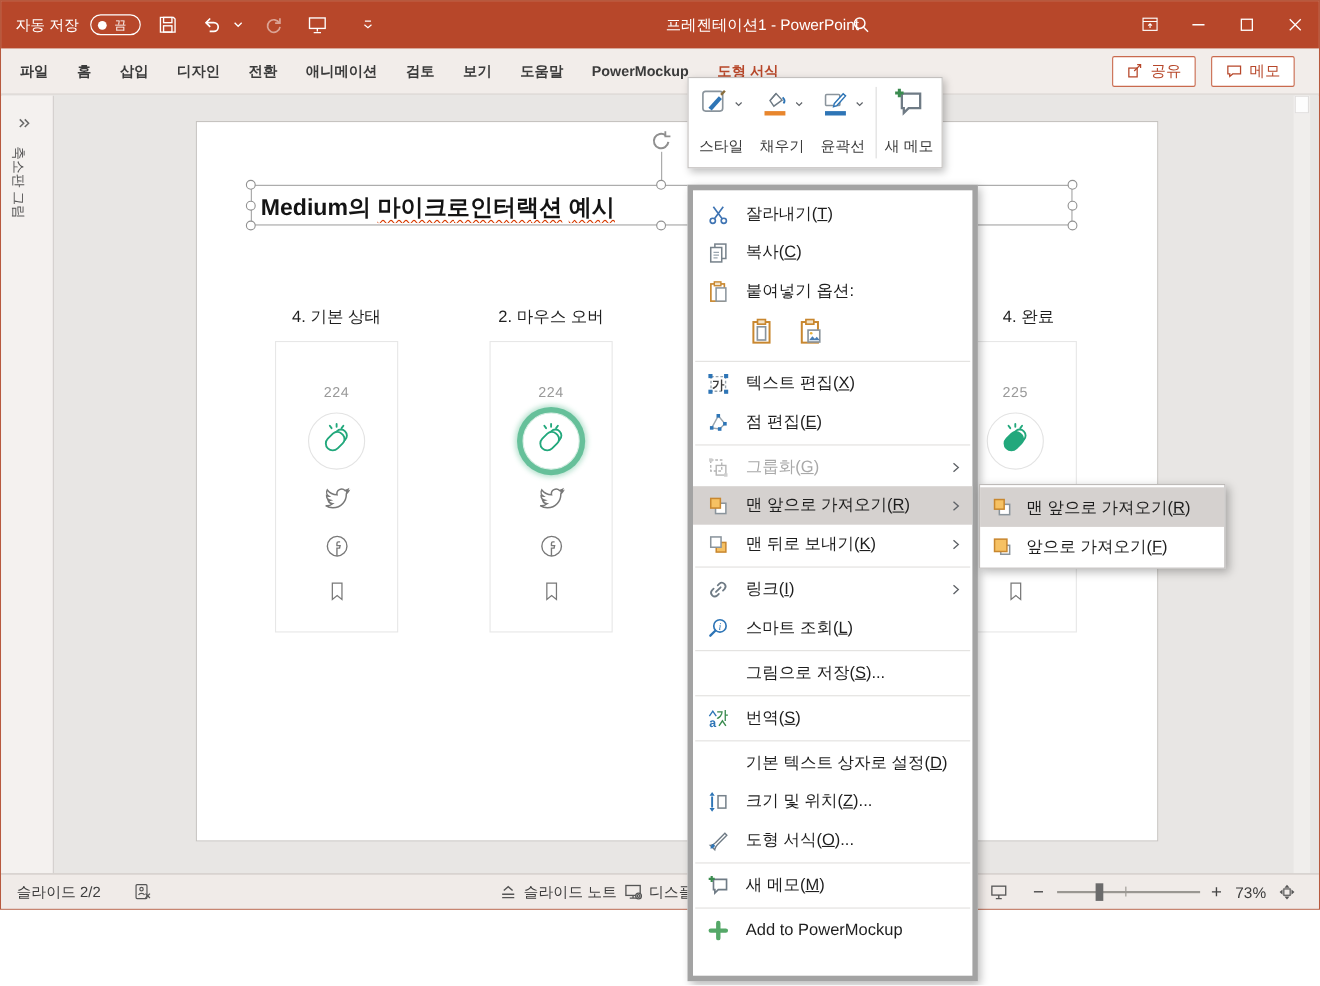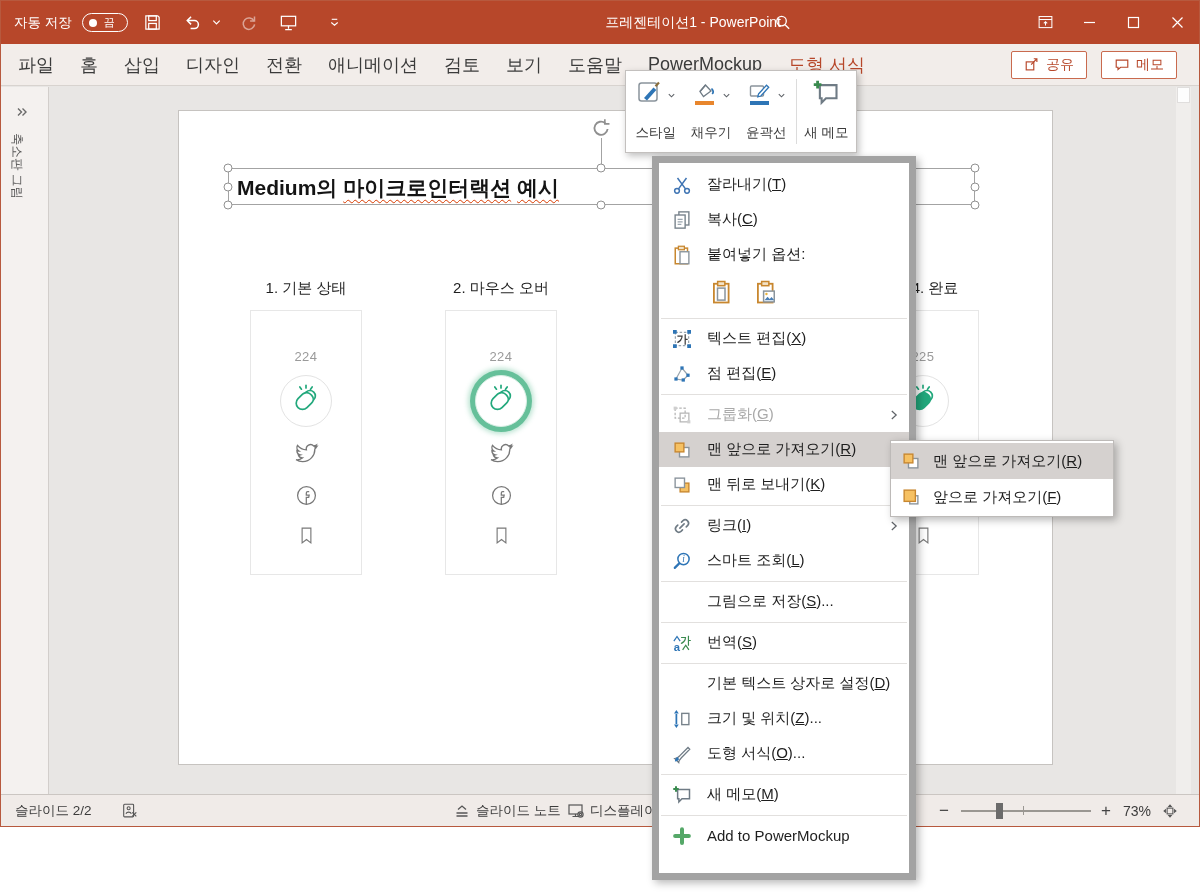--- a/index.html
+++ b/index.html
@@ -27,21 +27,21 @@
   #tb-search { position:absolute; left:766px; }
   .tb-winbtns { position:absolute; right:0; top:0; height:43px; display:flex; }
   .winbtn { width:44px; height:43px; display:flex; align-items:center; justify-content:center; }
   .winbtn svg { width:17px; height:17px; }
   .faded { opacity:.5; }
 
   
   #tabrow { position:absolute; left:1px; top:44px; width:1198px; height:42px;
     background:#f2edea; border-bottom:1px solid #d8d3cf; z-index:5; display:flex; align-items:center; }
   #ribbon-tabs { display:flex; align-items:center; padding-left:4px; }
-  .tab { font-size:18px; color:#3b3b3b; padding:0 13px; height:25px; display:flex; align-items:center; white-space:nowrap; }
+  .tab { font-size:13px; color:#3b3b3b; padding:0 13px; height:25px; display:flex; align-items:center; white-space:nowrap;font-weight:bold; }
   .tab.contextual { color:#b7472a; }
   #ribbon-actions { position:absolute; right:22px; top:7px; display:flex; gap:14px;padding-left:43px; }
   .rb-btn { height:28px; border:1px solid #c96a4e; background:#fff; color:#b7472a;
     font-size:14px; display:flex; align-items:center; gap:6px; padding:0 12px; border-radius:2px; }
   .rb-btn svg { width:16px; height:16px; }
 
   
   #leftpane { position:absolute; left:1px; top:87px; width:48px; height:707px;
     background:#f4f1ef; border-right:1px solid #d2cecb; z-index:2; }
   #pane-expand { position:absolute; left:14px; top:18px; }
@@ -89,22 +89,22 @@
     border:1px solid #c3c0be; box-shadow:2px 3px 7px rgba(0,0,0,.25); z-index:20;
     display:flex; align-items:stretch; padding:4px 2px; }
   .mb-btn { flex:1; display:flex; flex-direction:column; align-items:center; justify-content:space-between; padding:5px 0 6px; }
   .mb-iconrow { display:flex; align-items:center; gap:3px; height:30px; }
   .mb-iconrow svg.main { width:28px; height:28px; }
   .mb-iconrow svg.chev { width:9px; height:9px; }
   .mb-label { font-size:13.5px; color:#3b3b3b; white-space:nowrap; }
   .mb-sep { width:1px; background:#dcdcdc; margin:4px 2px; }
 
   
-  #ctxmenu { position:absolute; left:625px; top:156px; width:264px; height:724px; background:#fff;
-    border:7px solid #a3a3a3; box-shadow:3px 3px 8px rgba(0,0,0,.28); z-index:30; padding-top:4px; overflow:hidden;margin-left:27px; }
+  #ctxmenu { position:absolute; left:625px; top:168px; width:264px; height:724px; background:#fff;
+    border:5px solid #a3a3a3; box-shadow:3px 3px 8px rgba(0,0,0,.28); z-index:30; padding-top:4px; overflow:hidden; }
   .menu-item { height:35px; display:flex; align-items:center; position:relative; }
   .menu-item .mi-icon { width:20px; height:20px; margin-left:13px; flex:0 0 20px; }
   .menu-item .mi-icon svg { width:20px; height:20px; }
   .menu-item .mi-label { margin-left:15px; font-size:15px; color:#1e1e1e; white-space:nowrap; }
   .menu-item.hl { background:#d5d1cf; }
   .menu-item.disabled .mi-label { color:#a9a9a9; }
   .menu-item .mi-chevron { position:absolute; right:8px; top:50%; transform:translateY(-50%); width:14px; height:14px; }
   .menu-item .mi-chevron svg { width:14px; height:14px; }
   .menu-sep { height:1px; background:#e2e0de; margin:2.5px 2px; }
   .paste-row { height:43px; display:flex; align-items:center; }
@@ -560,21 +560,21 @@
     <span id="zoom-thumb"></span>
     <span class="sb-item zoom-sign" style="left:1100px;">+</span>
     <span class="sb-item" style="left:1122px;font-size:14px;">73%</span>
     <span class="sb-item" style="left:1160px;">
       <svg viewBox="0 0 20 20" fill="#555">
           <path d="M10 2.5 12.6 5.5H7.4zM10 17.5 7.4 14.5h5.2zM2.5 10 5.5 7.4v5.2zM17.5 10 14.5 12.6V7.4z"></path>
           <rect x="6.8" y="6.8" width="6.4" height="6.4" fill="none" stroke="#555" stroke-width="1.2"></rect>
         </svg>
     </span>
   </div>
-<div class="card-label" style="left: 250px; top: 279px;">1. 기본 상태</div>
+<div class="card-label" style="left: 250px; top: 279px;">4. 기본 상태</div>
     <div class="card" style="left: 250px; top: 310px;">
       <div class="card-count">224</div>
       <div class="clap-circle">
         <span><svg viewBox="0 0 32 32" fill="none">
     <g stroke="#22a87c" stroke-width="1.6" stroke-linecap="round">
               <path d="M16 5.6V3.2"></path>
               <path d="M11.7 6.8 10.2 4.7"></path>
               <path d="M20.3 6.8 21.8 4.7"></path>
             </g>
     <path d="M20.3 19.6l3-2.9c2-2 2-5.2 0-7.2s-5.2-2-7.2 0l-1 1" stroke="#22a87c" stroke-width="1.6"></path>

